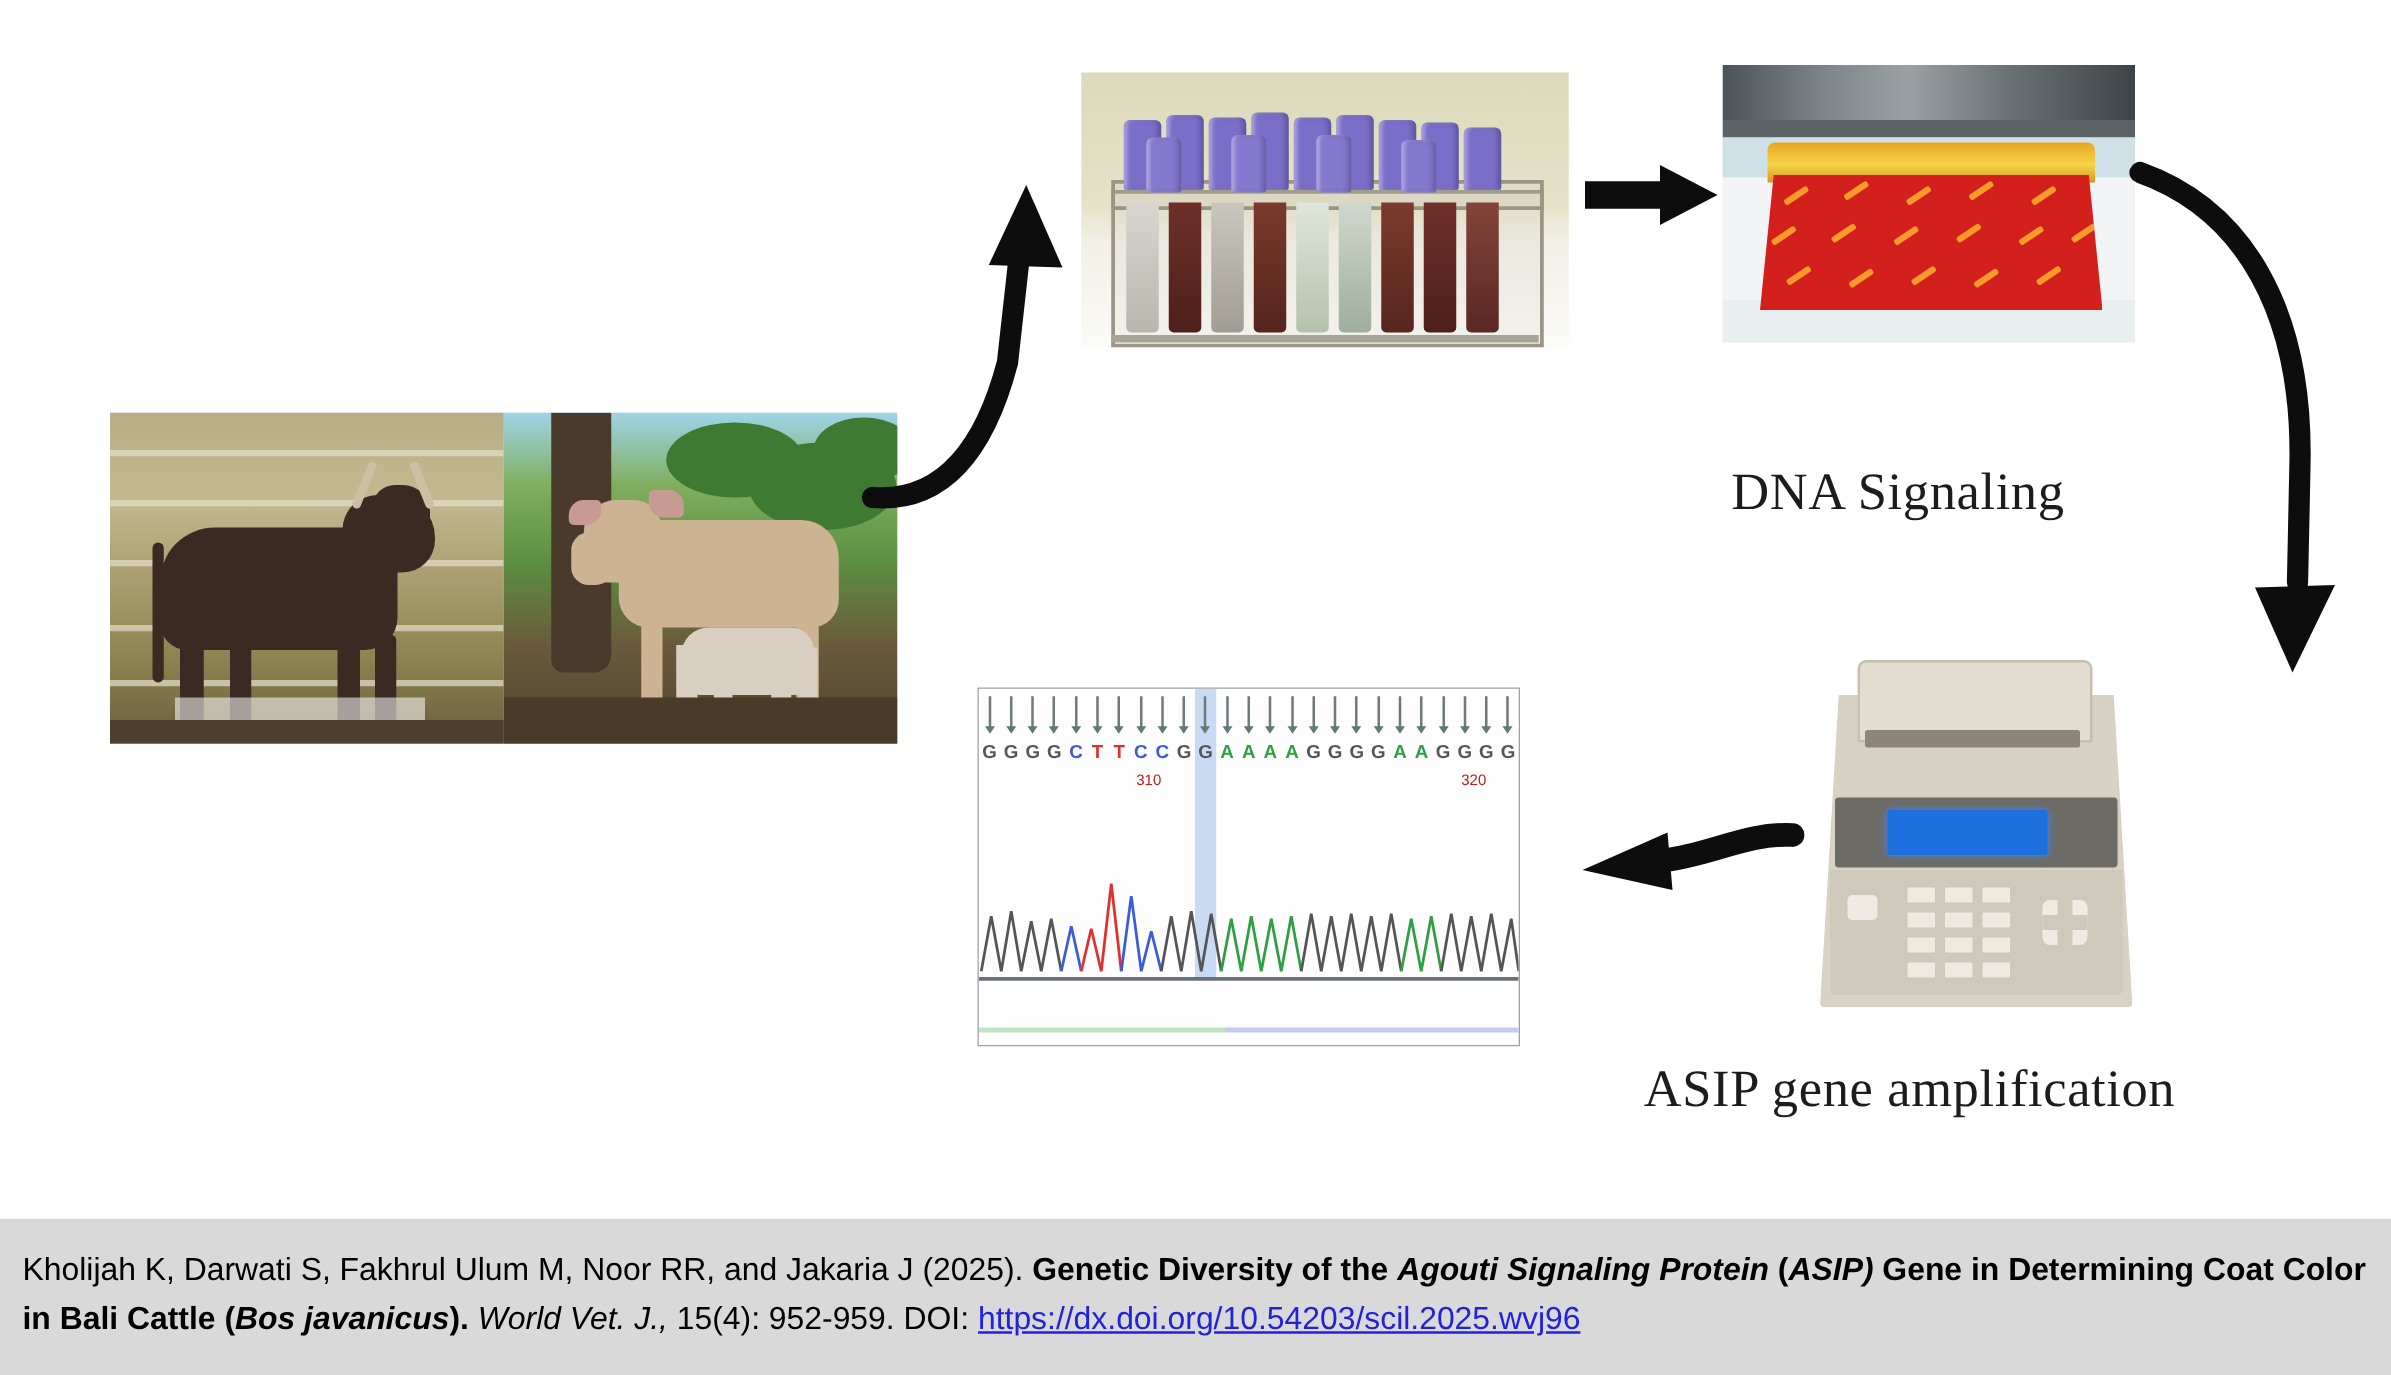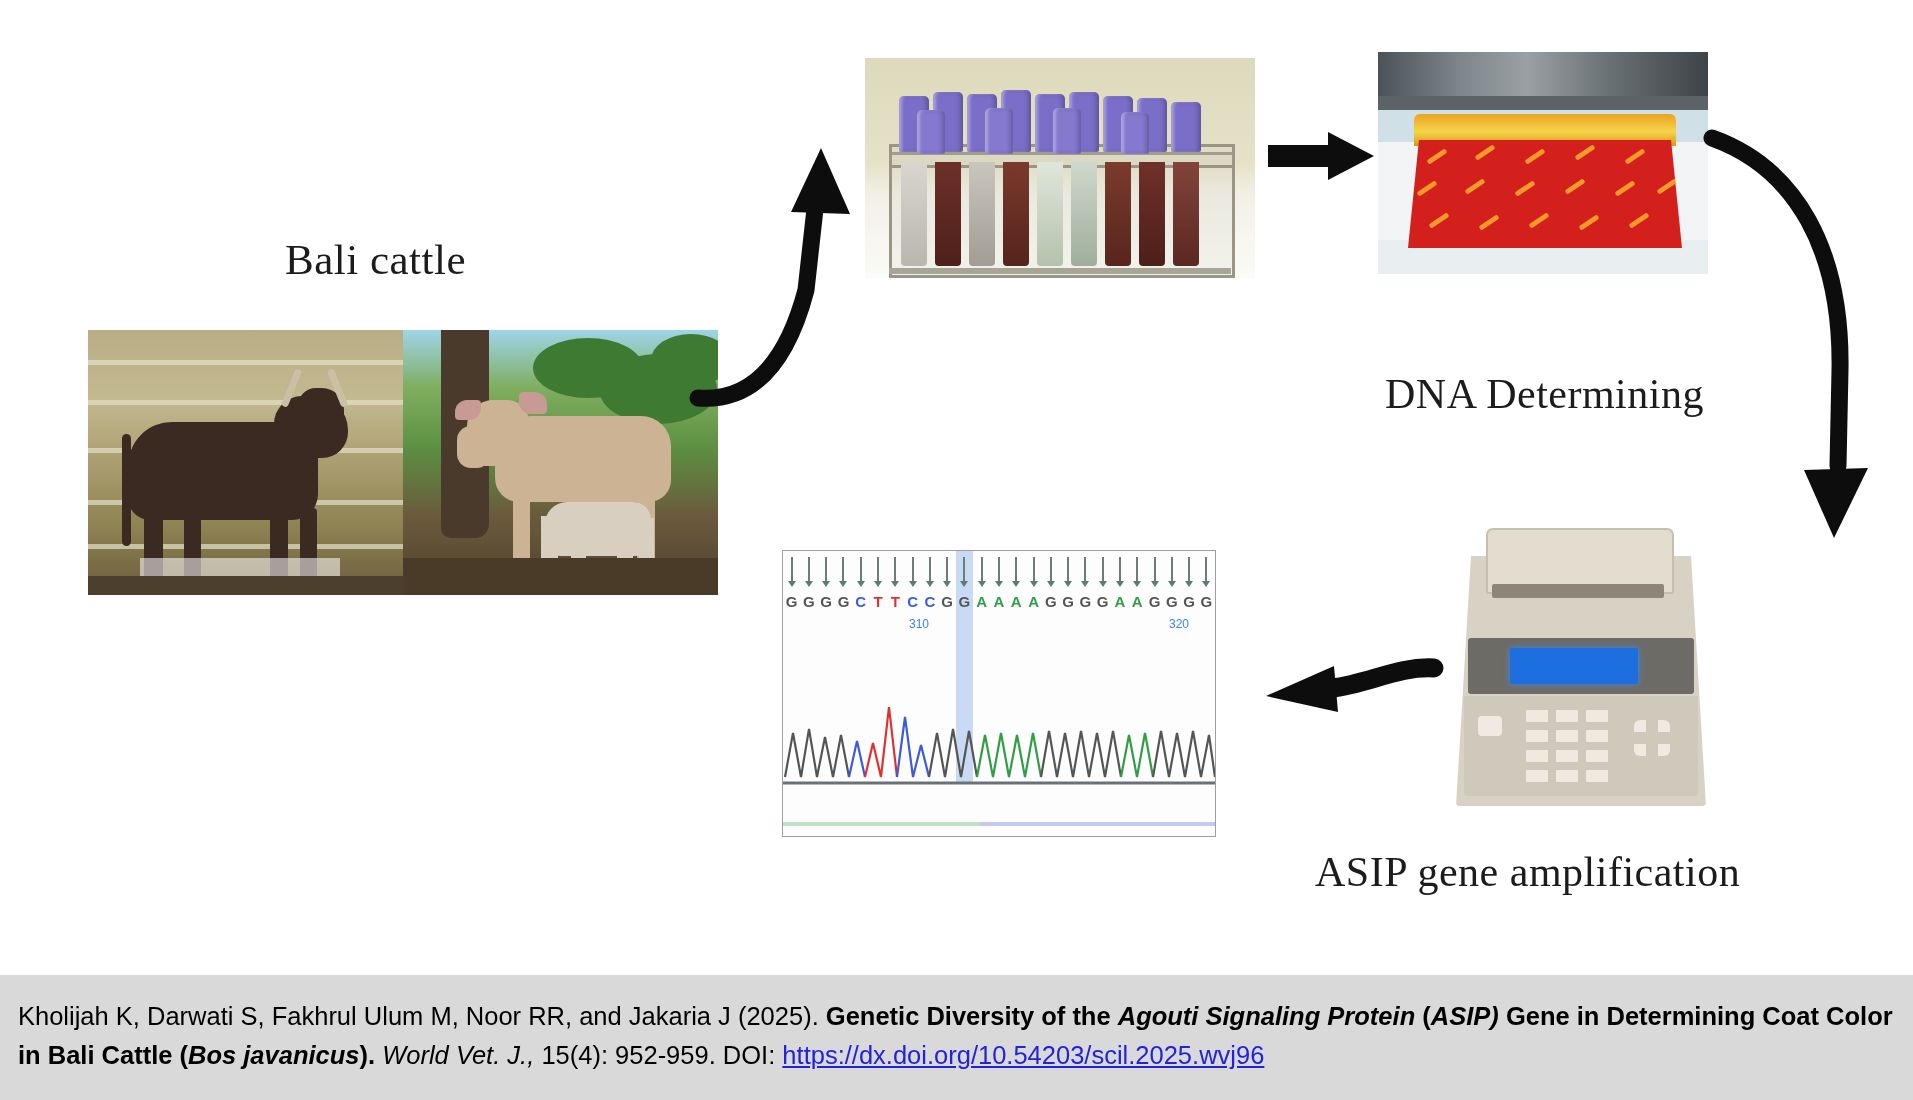--- a/index.html
+++ b/index.html
@@ -84,21 +84,21 @@
   .tick-arrow { position: absolute; width: 0; height: 0;
                 border-left: 4px solid transparent; border-right: 4px solid transparent;
                 border-top: 6px solid #5f7a74; }
   .base { position: absolute; font-family: "Liberation Sans", "DejaVu Sans", sans-serif;
           font-size: 15px; font-weight: 700; text-align: center; width: 16px; }
   .base.A { color: #2f9e44; }
   .base.C { color: #3b5bdb; }
   .base.G { color: #555555; }
   .base.T { color: #e03131; }
   .pos-num { position: absolute; font-family: "Liberation Sans","DejaVu Sans", sans-serif;
-             font-size: 12px; color: #3b82f6; }
+             font-size: 12px; color: #b91c1c; }
   #snp-highlight { position: absolute; background: rgba(120,165,230,.40); }
   .trace-svg { position: absolute; left: 0; bottom: 0; }
   .baseline-seg { position: absolute; height: 4px; }
 
   
   #pcr-photo { left: 1448px; top: 520px; width: 268px; height: 300px; background: #ffffff; }
   .pcr-shell { position: absolute; background: #d8d2c4; border-radius: 8px 8px 4px 4px; }
   .pcr-lid  { position: absolute; background: #e3ddd0; border-radius: 7px 7px 2px 2px;
               border: 2px solid #c6bfae; }
   .pcr-slot { position: absolute; background: #8d8577; border-radius: 2px; }
@@ -126,21 +126,20 @@
   }
   #caption b { font-weight: 700; }
   #caption i { }
   #caption .doi-link { color: #2222dd; text-decoration: underline; }
 </style>
 </head>
 <body>
 
 <div id="figure">
 
-  <div class="lbl" style="left:285px; top:235px; font-size:43px;">Bali cattle</div>
 
   <div class="photo" id="cattle-photo">
     <div class="cattle-half" id="cattle-standard">
       <div class="rail" style="top:30px;"></div>
       <div class="rail" style="top:70px;"></div>
       <div class="rail" style="top:118px;"></div>
       <div class="rail" style="top:170px;"></div>
       <div class="rail" style="top:214px;"></div>
       <div class="bull-body" style="left:40px; top:92px; width:190px; height:98px; border-radius:44px 30px 26px 22px;"></div>
       <div class="bull-body" style="left:186px; top:66px; width:74px; height:62px; border-radius:28px 34px 26px 20px;"></div>
@@ -227,21 +226,21 @@
       <div class="kit-tick" style="left:206px; top:46px;"></div>
       <div class="kit-tick" style="left:248px; top:44px;"></div>
       <div class="kit-tick" style="left:20px;  top:78px;"></div>
       <div class="kit-tick" style="left:70px;  top:80px;"></div>
       <div class="kit-tick" style="left:120px; top:78px;"></div>
       <div class="kit-tick" style="left:170px; top:80px;"></div>
       <div class="kit-tick" style="left:220px; top:78px;"></div>
     </div>
   </div>
 
-  <div class="lbl" style="left:1385px; top:370px; font-size:42px;">DNA Determining</div>
+  <div class="lbl" style="left:1385px; top:370px; font-size:42px;">DNA Signaling</div>
 
   <div class="photo" id="snp-photo">
     <div id="snp-inner">
       <div id="snp-highlight" style="left: 172.8px; top: 0px; width: 17.28px; height: 232px;"></div>
       <div id="tickrow">
           <div class="tick-col" style="left: 7.64px;"></div>
           <div class="tick-arrow" style="left: 4.64px; top: 30px; position: absolute;"></div>
           <div class="tick-col" style="left: 24.92px;"></div>
           <div class="tick-arrow" style="left: 21.92px; top: 30px; position: absolute;"></div>
           <div class="tick-col" style="left: 42.2px;"></div>

